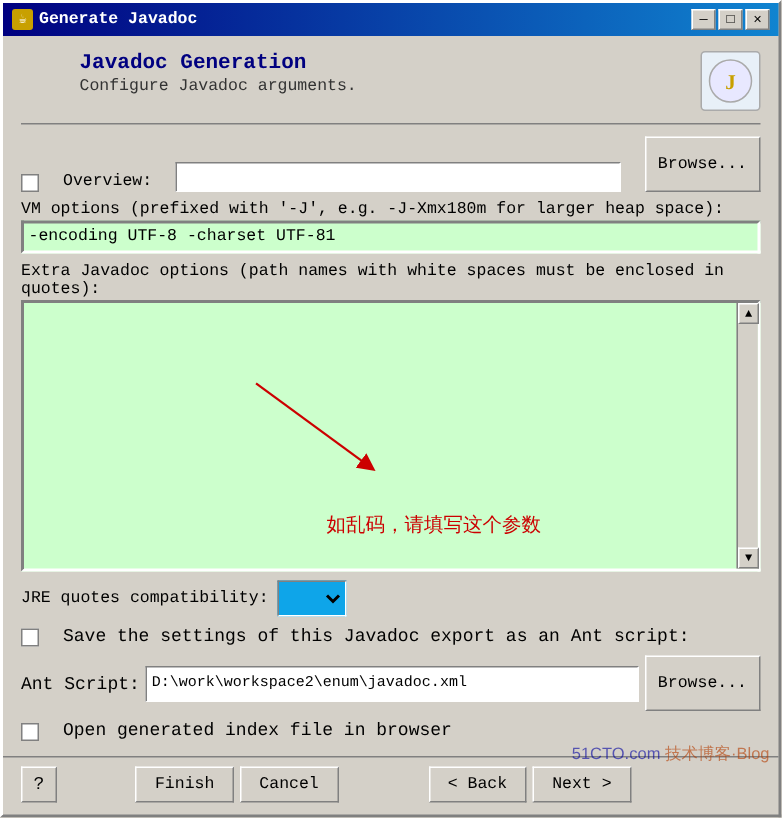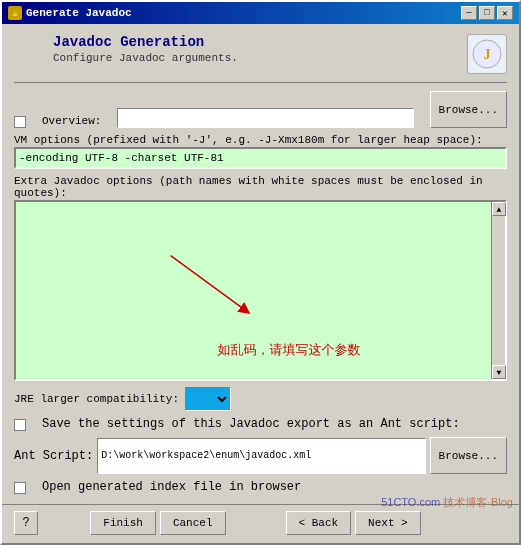--- a/index.html
+++ b/index.html
@@ -282,21 +282,21 @@
     }
 
     .ant-script-row {
       display: flex;
       align-items: center;
       gap: 4px;
     }
 
     .ant-path-field {
       flex: 1;
-      height: 36px;
+      height: 24px;
       border: 1px solid;
       border-top-color: #808080;
       border-left-color: #808080;
       border-right-color: #ffffff;
       border-bottom-color: #ffffff;
       background: white;
       padding: 1px 3px;
       font-family: 'Courier New', monospace;
       font-size: 10px;
     }
@@ -410,21 +410,21 @@
         <div class="annotation-text">如乱码，请填写这个参数</div>
         <div class="scrollbar-v">
           <div class="scrollbar-btn">▲</div>
           <div class="scrollbar-track"></div>
           <div class="scrollbar-btn">▼</div>
         </div>
       </div>
     </div>
 
     <div class="jre-row">
-      <span>JRE larger compatibility:</span>
+      <span>JRE quotes compatibility:</span>
       <select class="select-field">
         <option>1.6</option>
         <option>1.5</option>
         <option>1.4</option>
         <option>1.3</option>
       </select>
     </div>
 
     <div class="form-row">
       <div class="checkbox"></div>

